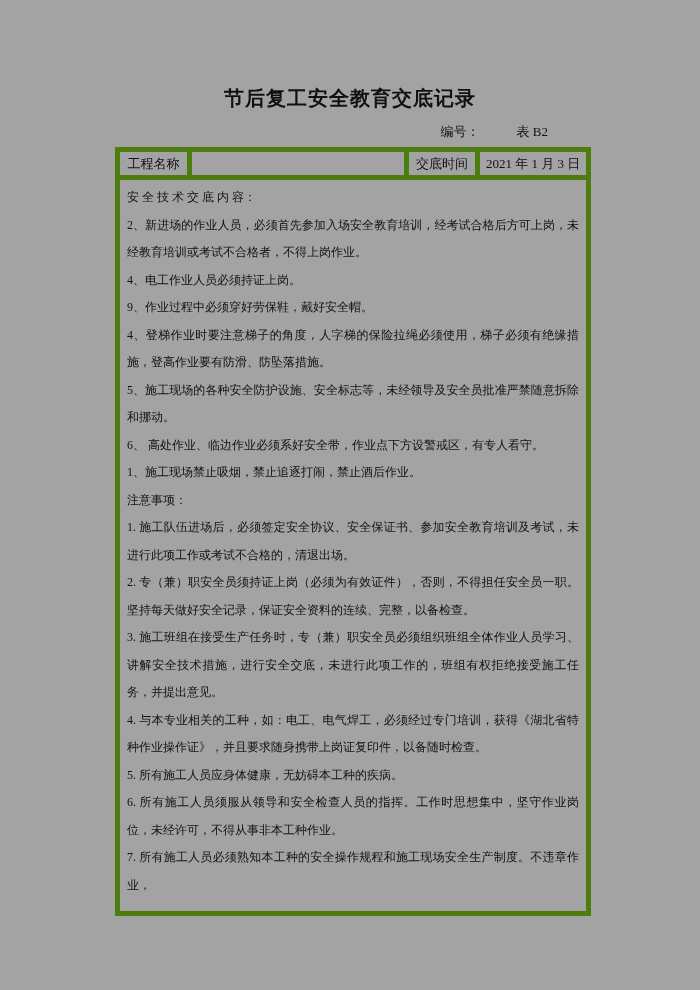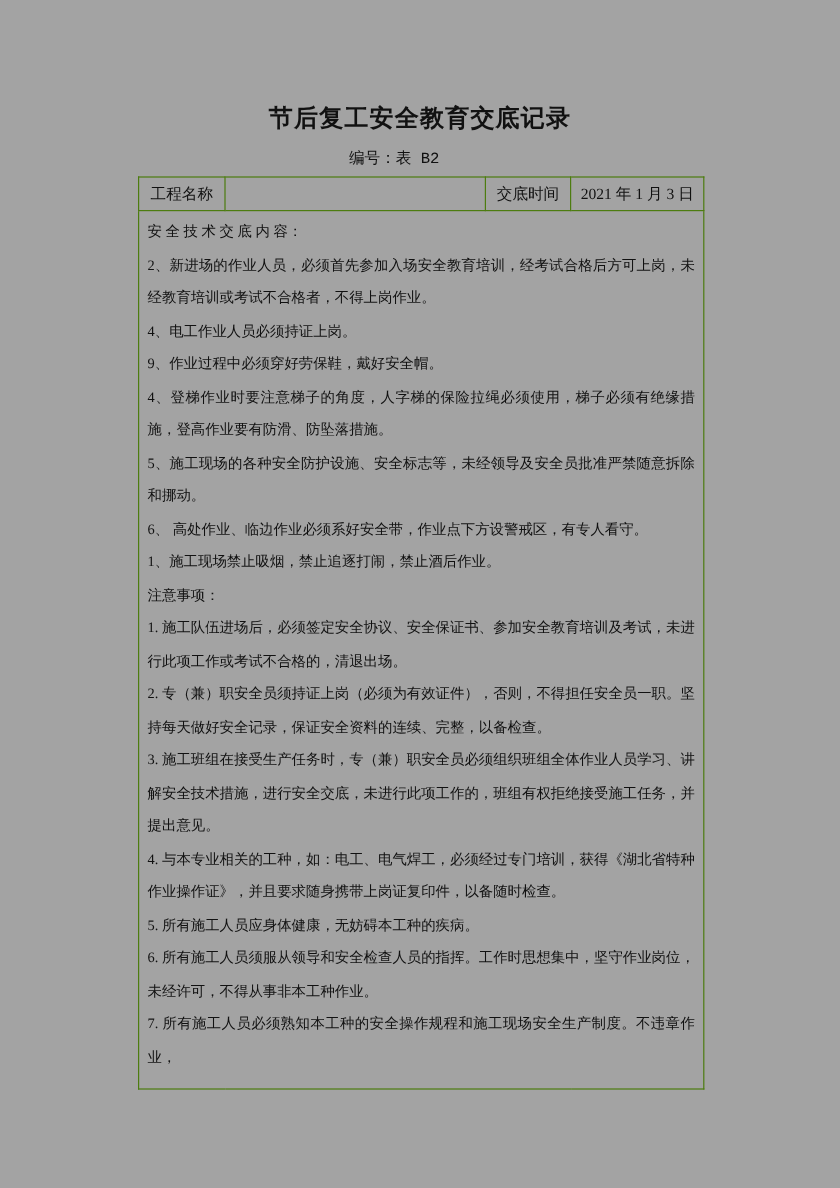--- a/index.html
+++ b/index.html
@@ -22,40 +22,41 @@
     left: 0;
     width: 100%;
     text-align: center;
     font-size: 20px;
     font-weight: bold;
     letter-spacing: 1px;
   }
   .meta-row {
     position: absolute;
     top: 123px;
-    left: 114px;
+    left: 129px;
     width: 471px;
     display: flex;
-    justify-content: center;
+    justify-content: flex-end;
     align-items: flex-end;
     font-size: 13px;
+    gap: 37px;
   }
   .number-label { padding-left: 10px; }
-  .form-code { padding-right: 52px; font-family: Liberation Mono, monospace; }
+  .form-code { padding-right: 52px; }
   .form-table {
     position: absolute;
     top: 147px;
     left: 115px;
     width: 471px;
     border-collapse: collapse;
     table-layout: fixed;
     font-size: 12px;
   }
   .form-table td {
-    border: 1px solid #4d7c0f;
+    border: 5px solid #4d7c0f;
     vertical-align: top;
   }
   .header-row td {
     height: 28px;
     vertical-align: middle;
     text-align: center;
     font-size: 13px;
   }
   .content-cell {
     padding: 4px 7px 12px 7px;

